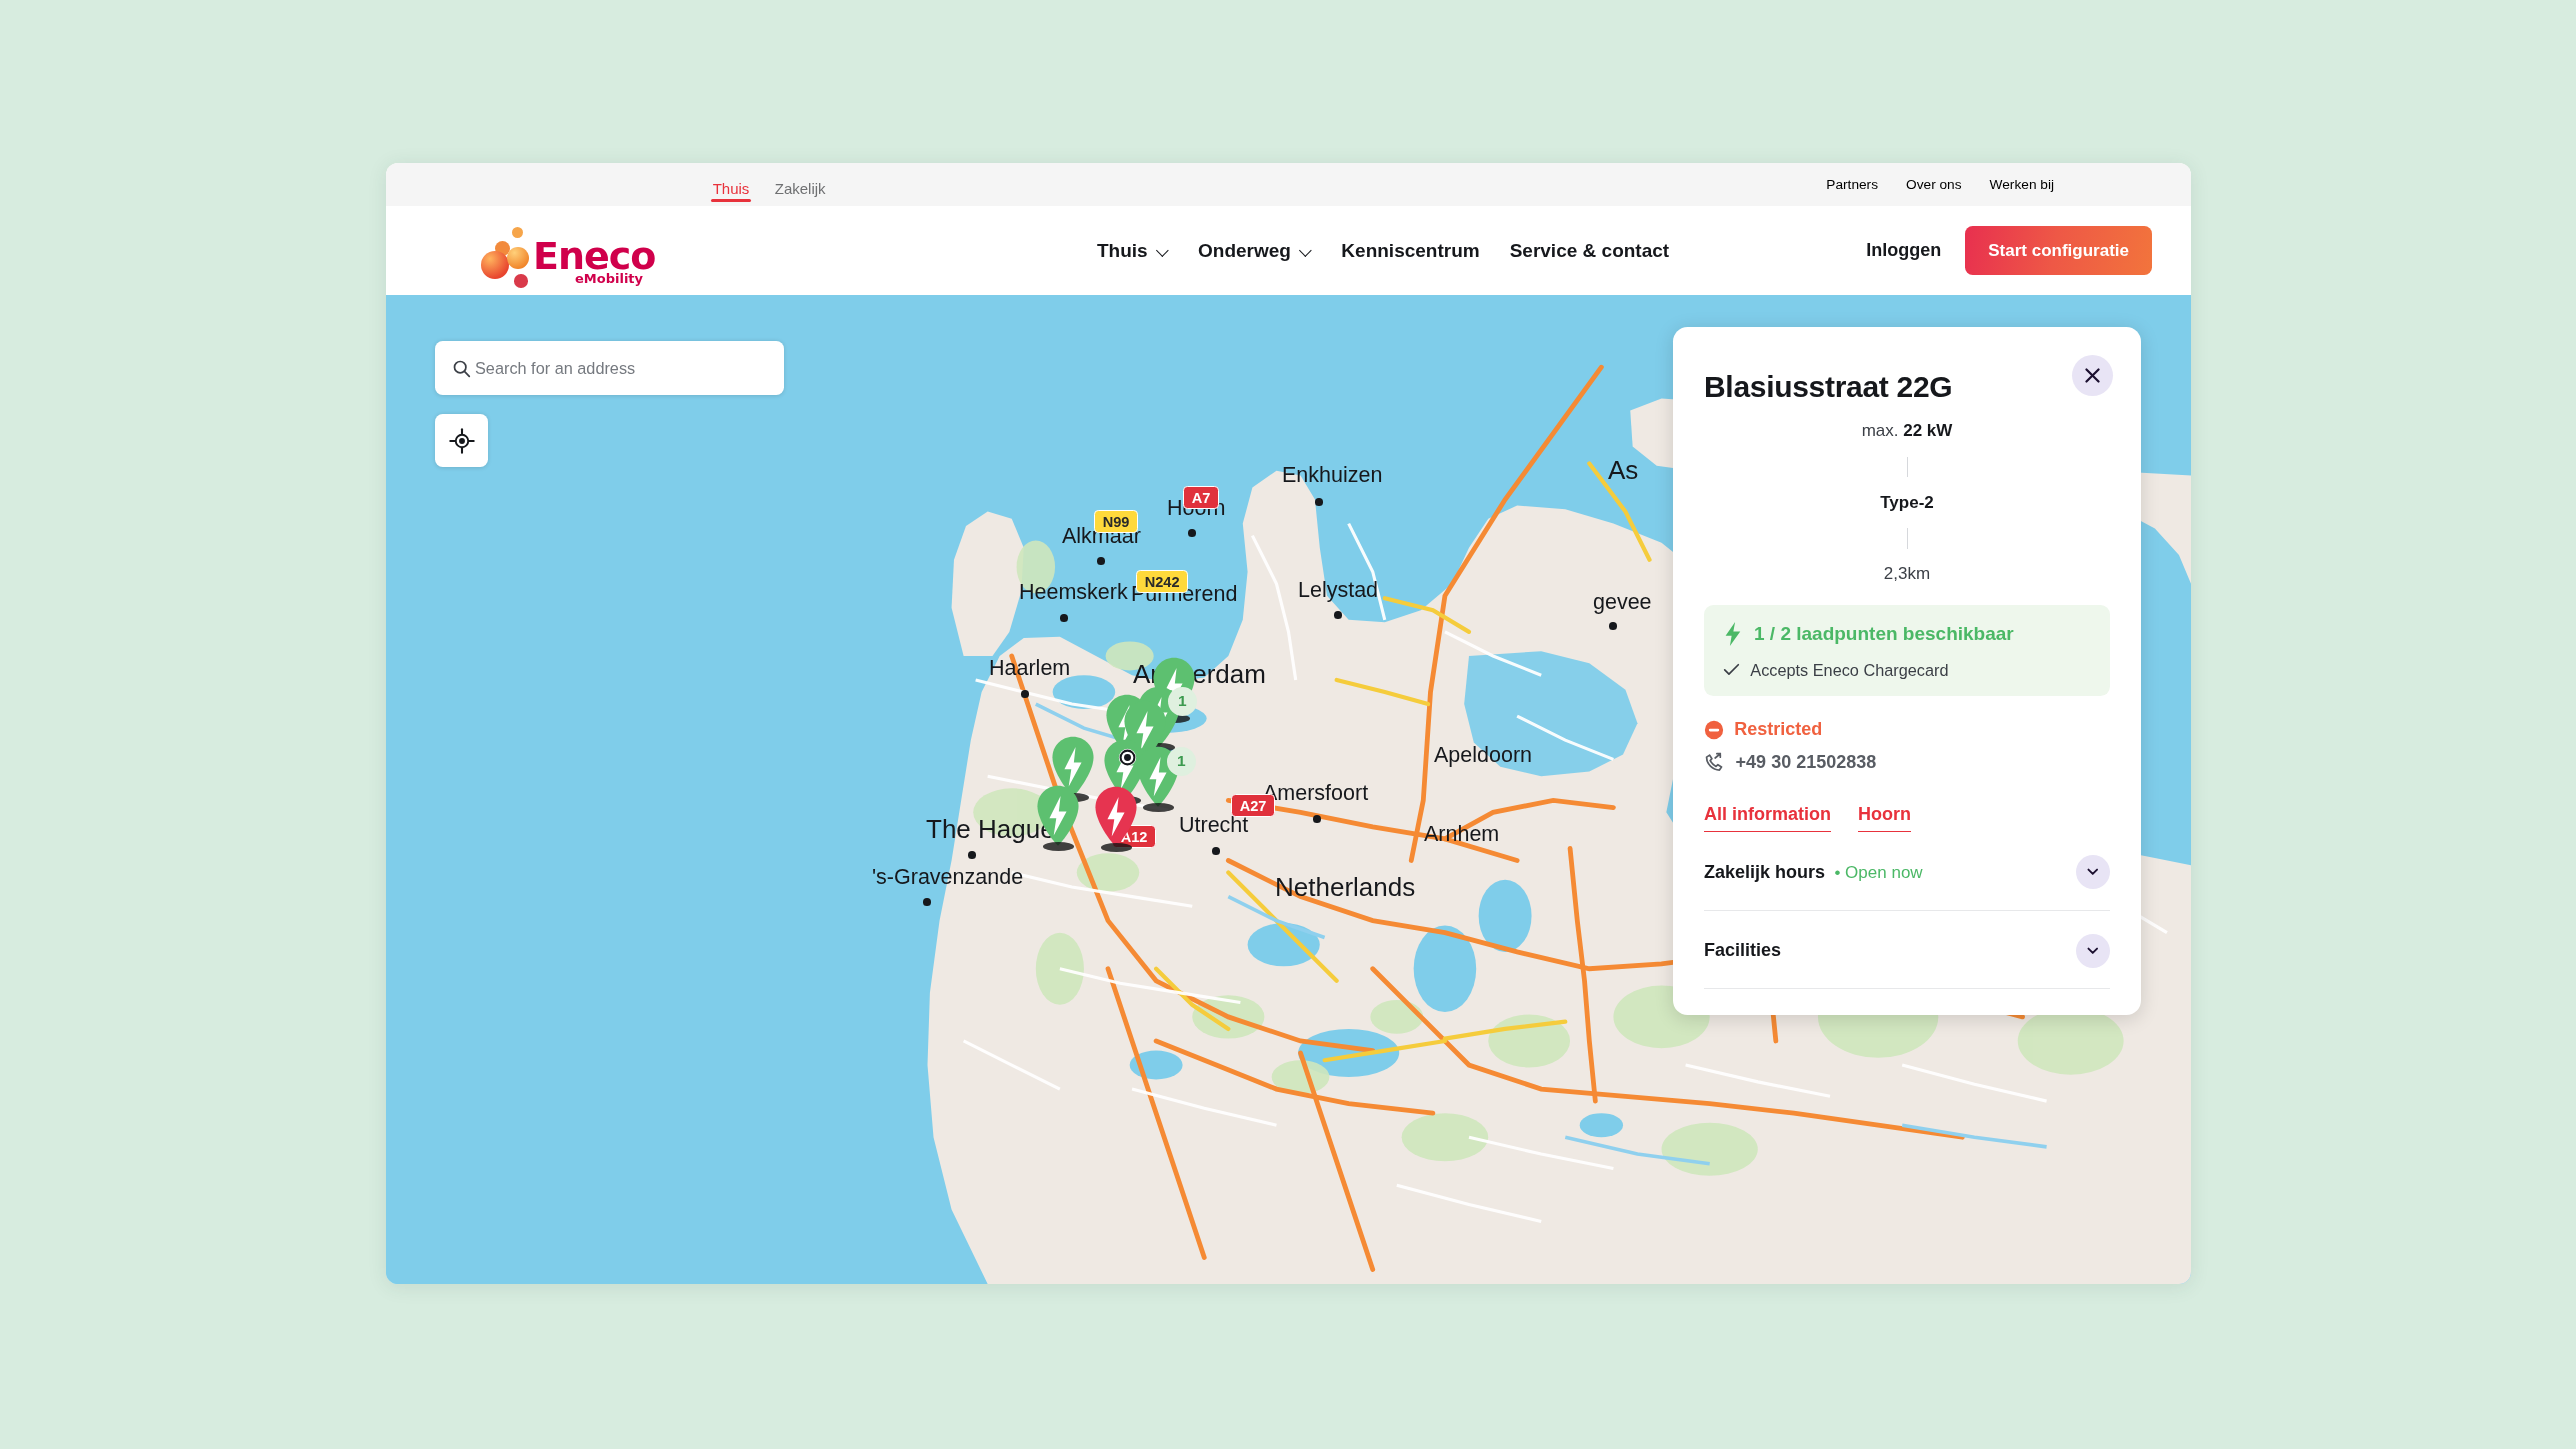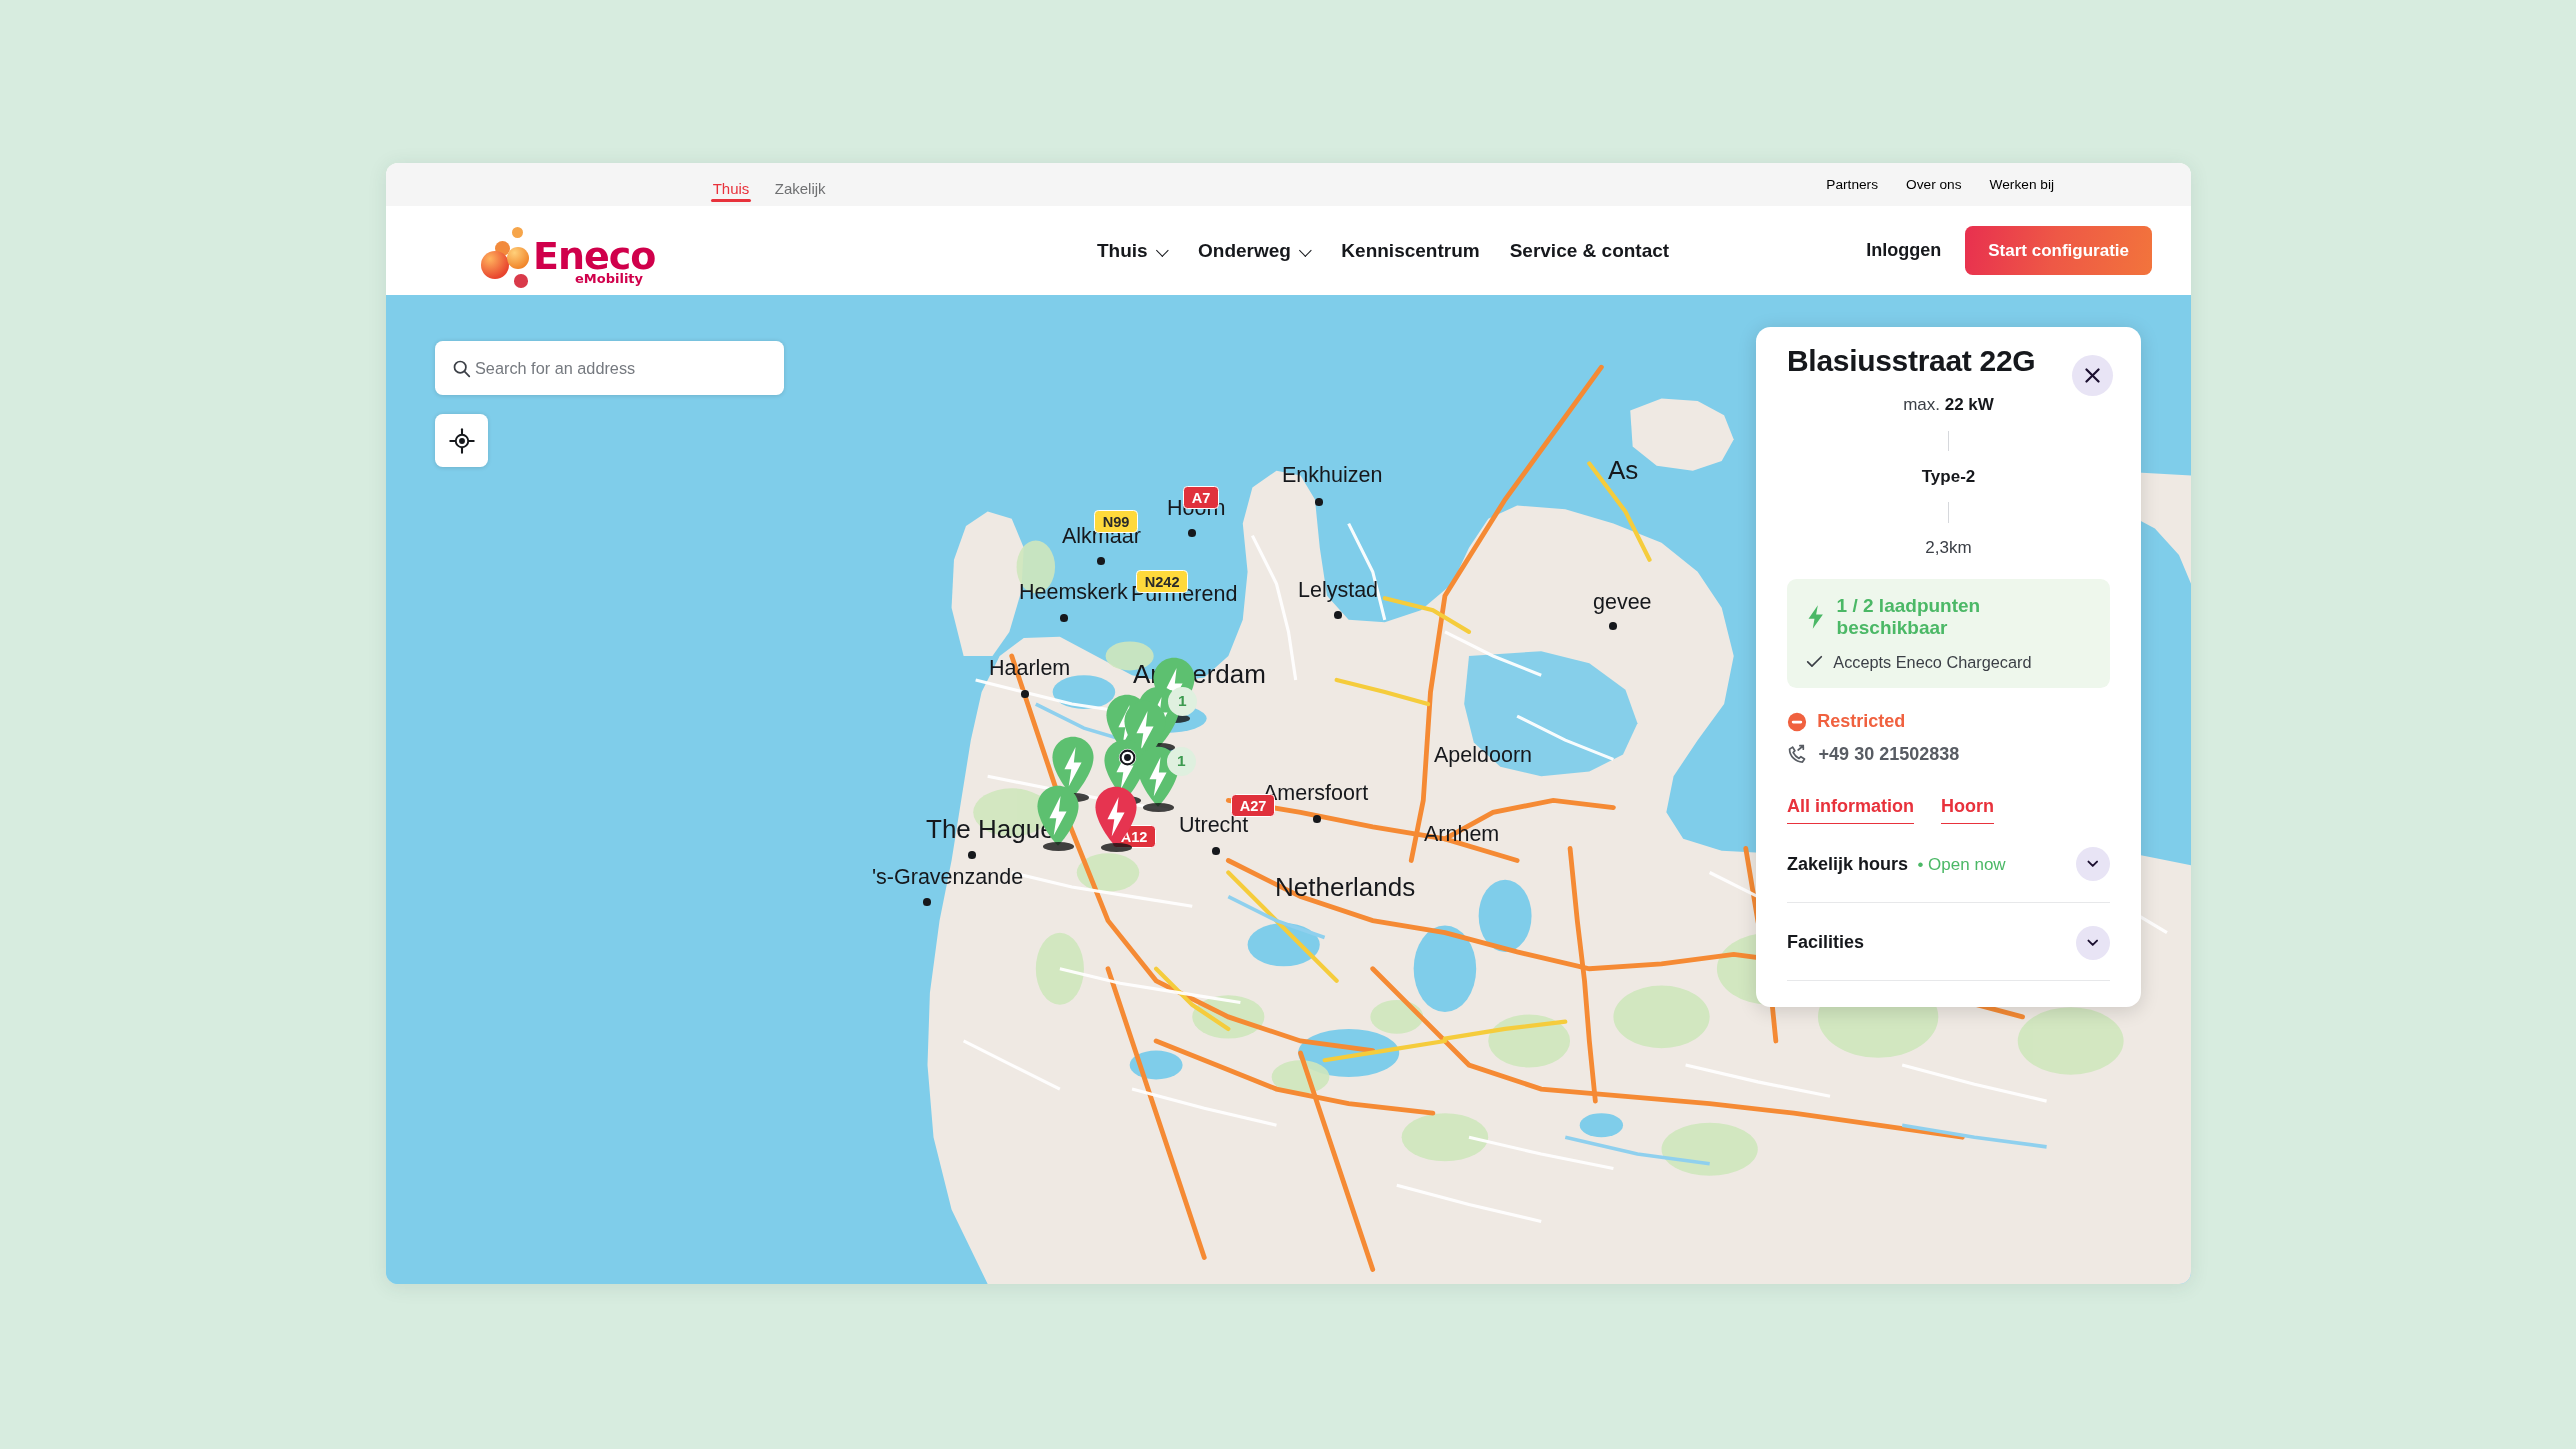--- a/index.html
+++ b/index.html
@@ -161,23 +161,23 @@
   .shield.nat { background: #ffd93b; color: #2a2a2a; border: 1.7px solid #fff; }
 
   
   .city { position: absolute; color: #16181c; font-size: 21.5px; white-space: nowrap; }
   .city.big { font-size: 26px; }
   .citydot { position: absolute; width: 7.7px; height: 7.7px; background: #16181c; border-radius: 50%; }
 
   
   .info-panel {
     position: absolute; right: 50px; top: 32px;
-    width: 385px;
+    width: 468px;
     background: #fff; border-radius: 14.6px;
-    padding: 17px 31px 26px 31px;
+    padding: 43px 31px 26px 31px;
     box-shadow: 0 3.4px 19px rgba(0,0,0,.14);
   }
   .panel-title { font-size: 30px; font-weight: 700; color: #16181c; letter-spacing: -0.3px; }
   .close-btn {
     position: absolute; right: 28px; top: 27.5px;
     width: 41px; height: 41px; border-radius: 50%;
     background: #e8e4f5; border: none; cursor: pointer;
     display: flex; align-items: center; justify-content: center;
   }
   .specs { display: flex; align-items: center; gap: 15.5px; margin-top: 17px; flex-direction: column; }

